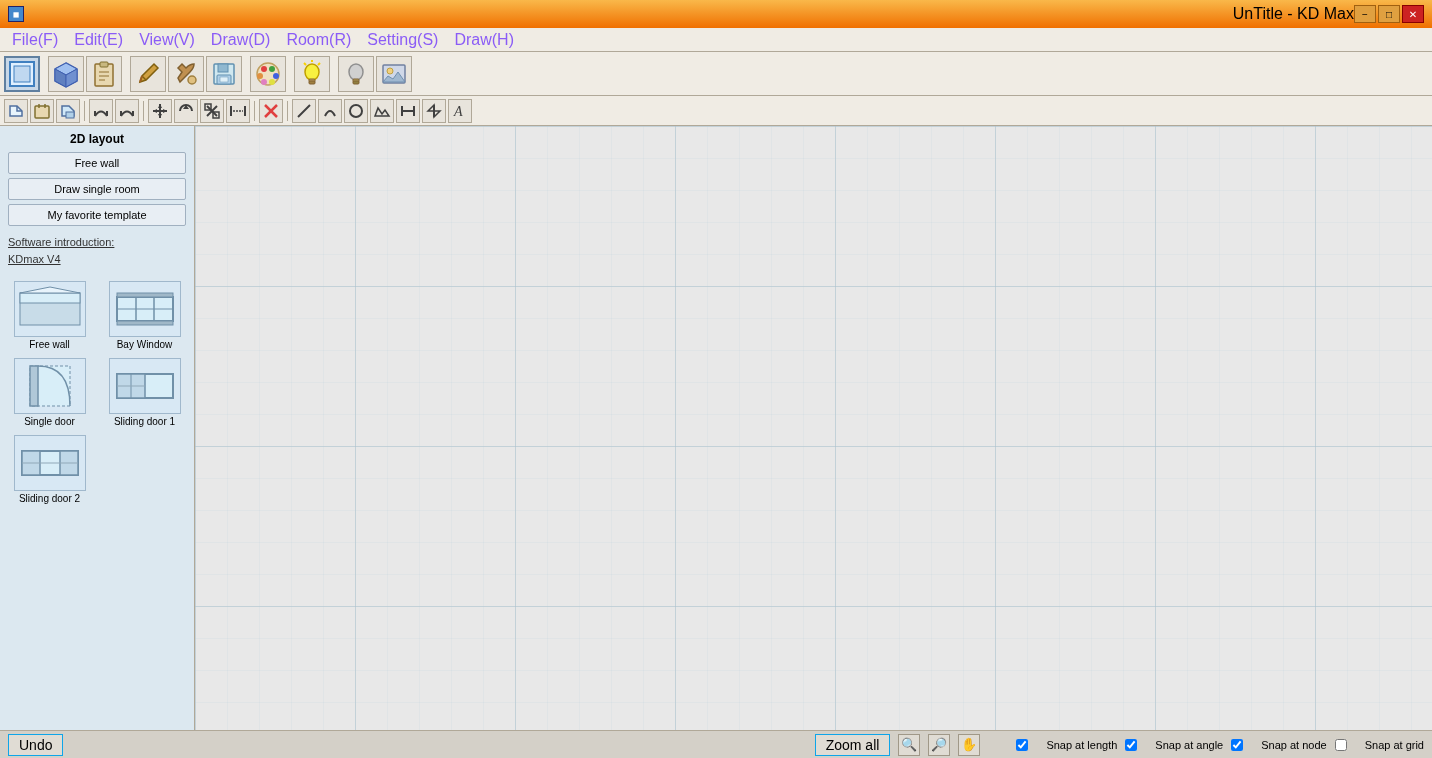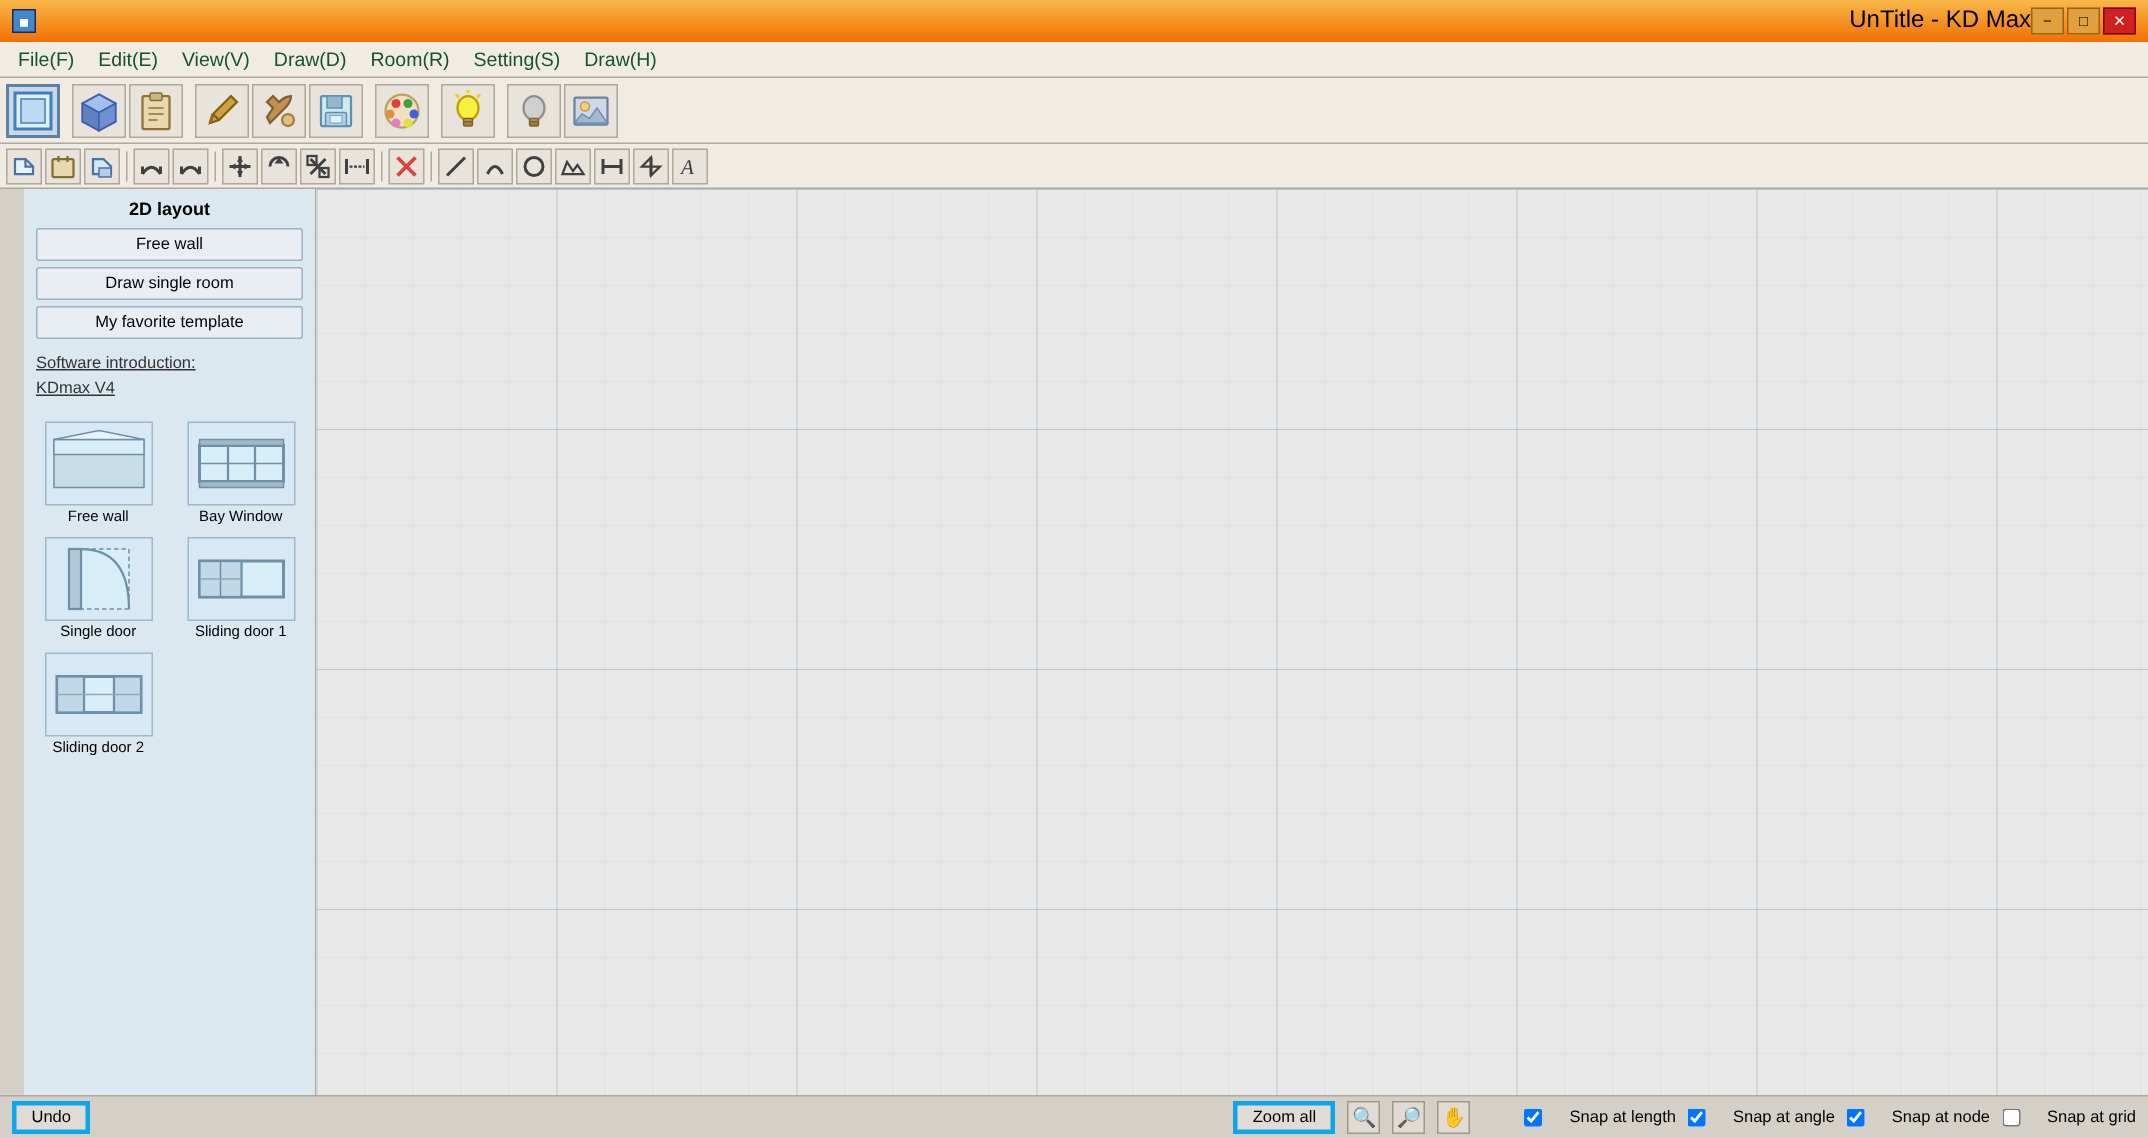--- a/index.html
+++ b/index.html
@@ -27,22 +27,22 @@
       height: 24px;
       background: #f0ece4;
       display: flex;
       align-items: center;
       padding: 0 4px;
       border-bottom: 1px solid #b0a898;
     }
     #menu-bar .menu-item {
       padding: 2px 8px;
       cursor: pointer;
-      font-size: 13px;
-      color: #14532d;
+      font-size: 16px;
+      color: #8b5cf6;
     }
 
     
     #main-toolbar {
       height: 44px;
       background: #f0ece4;
       display: flex;
       align-items: center;
       padding: 2px 4px;
       gap: 2px;
@@ -92,21 +92,20 @@
     }
 
     
     #left-panel {
       width: 195px;
       background: #dce8f0;
       border-right: 1px solid #b0a898;
       display: flex;
       flex-direction: column;
       overflow: hidden;
-      margin-left: 16px;
     }
     #left-panel .panel-header {
       text-align: center;
       font-size: 12px;
       padding: 6px 4px;
       color: #000;
       font-weight: bold;
     }
     #left-panel .panel-btns {
       display: flex;
@@ -191,24 +190,24 @@
       height: 28px;
       background: #d4d0c8;
       border-top: 1px solid #b0a898;
       display: flex;
       align-items: center;
       padding: 0 8px;
       gap: 8px;
     }
     .status-btn {
       background: #e0dcd4;
-      border: 3px solid #0ea5e9;
+      border: 1px solid #0ea5e9;
       padding: 2px 10px;
       cursor: pointer;
-      font-size: 11px;
+      font-size: 14px;
     }
     .status-spacer { flex: 1; }
     .status-icon-btn {
       width: 22px;
       height: 22px;
       background: #e0dcd4;
       border: 1px solid #a09888;
       display: flex;
       align-items: center;
       justify-content: center;

